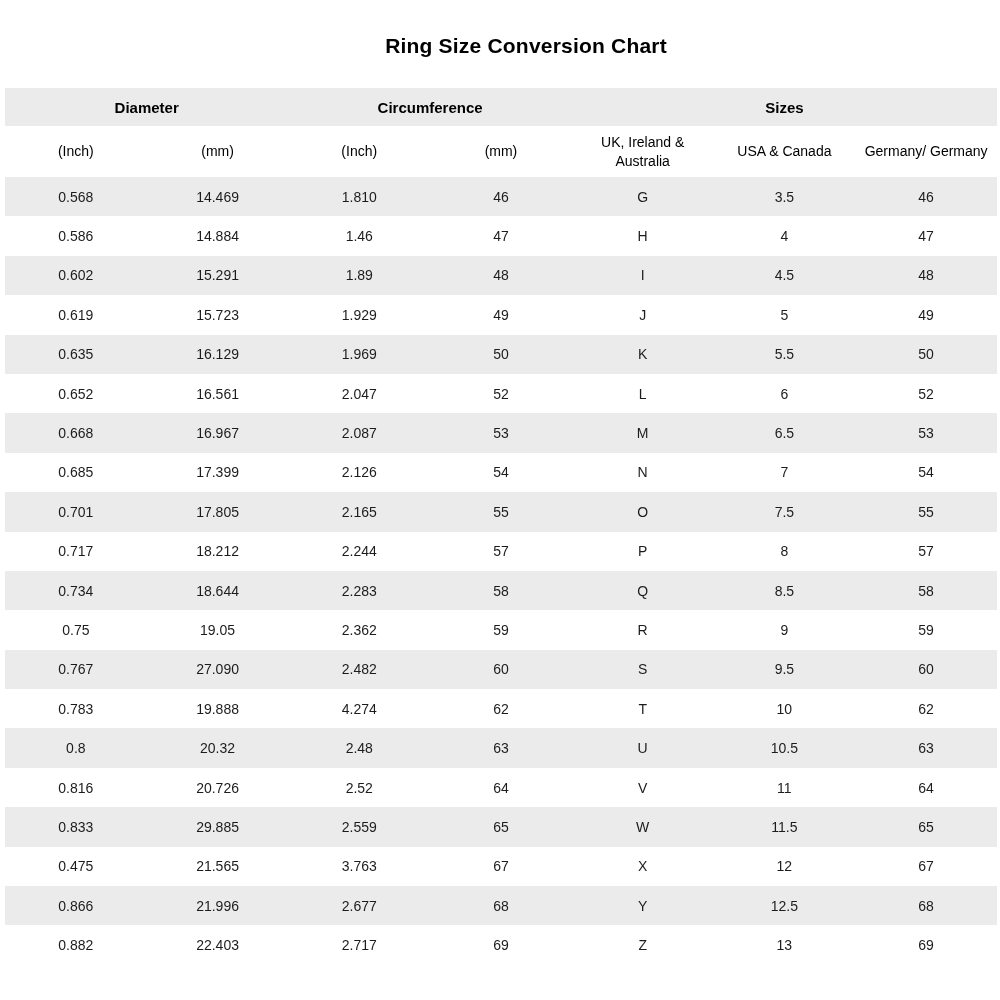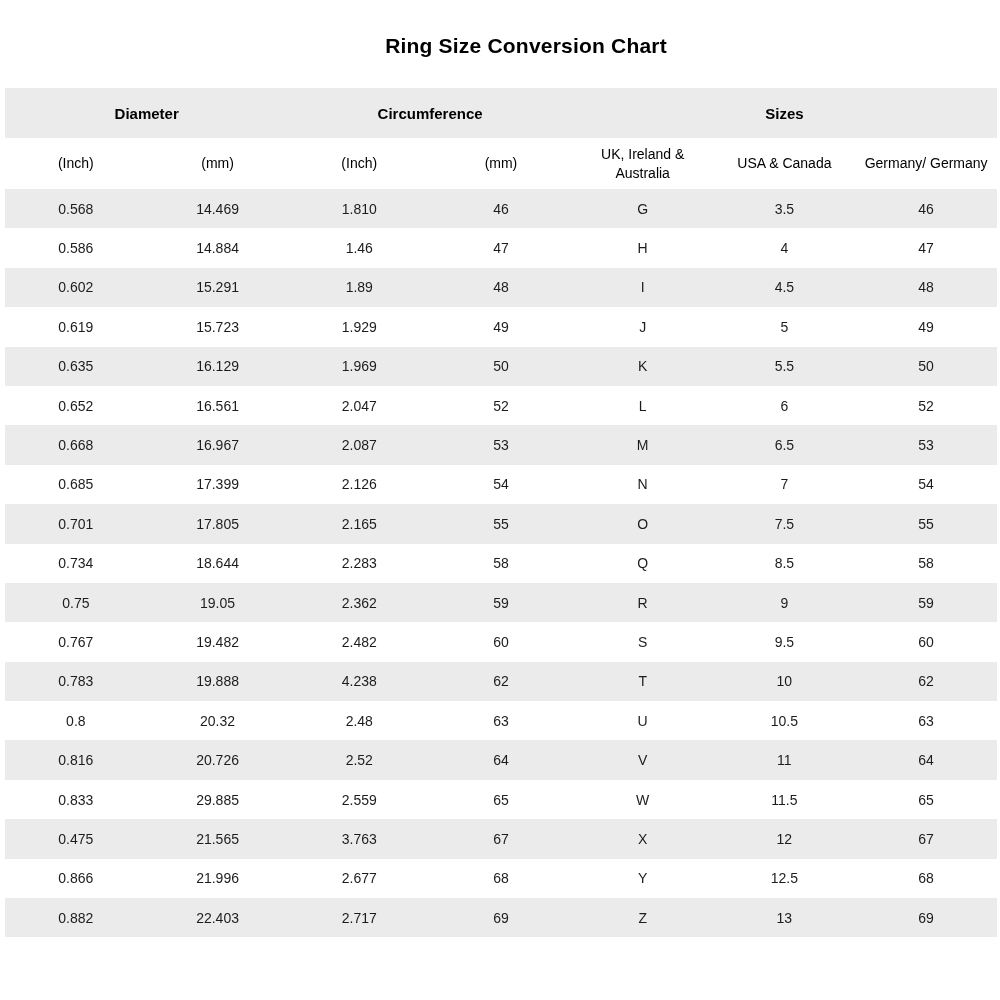--- a/index.html
+++ b/index.html
@@ -32,21 +32,21 @@
     border-collapse: collapse;
     table-layout: fixed;
   }
   .ring-chart th, .ring-chart td {
     text-align: center;
     vertical-align: middle;
     padding: 0 6px;
     overflow: hidden;
   }
   tr.group-row th {
-    height: 50px;
+    height: 38px;
     background: var(--stripe, #ebebeb);
     font-size: 15px;
     font-weight: 700;
     color: var(--heading, #000000);
   }
   tr.sub-row th {
     height: 51px;
     background: var(--bg, #ffffff);
     font-size: 14px;
     font-weight: 400;
@@ -160,50 +160,59 @@
       <tr>
         <td>0.701</td>
         <td>17.805</td>
         <td>2.165</td>
         <td>55</td>
         <td>O</td>
         <td>7.5</td>
         <td>55</td>
       </tr>
       <tr>
+        <td>0.717</td>
+        <td>18.212</td>
+        <td>2.244</td>
+        <td>57</td>
+        <td>P</td>
+        <td>8</td>
+        <td>57</td>
+      </tr>
+      <tr>
         <td>0.734</td>
         <td>18.644</td>
         <td>2.283</td>
         <td>58</td>
         <td>Q</td>
         <td>8.5</td>
         <td>58</td>
       </tr>
       <tr>
         <td>0.75</td>
         <td>19.05</td>
         <td>2.362</td>
         <td>59</td>
         <td>R</td>
         <td>9</td>
         <td>59</td>
       </tr>
       <tr>
         <td>0.767</td>
-        <td>19.482</td>
+        <td>27.090</td>
         <td>2.482</td>
         <td>60</td>
         <td>S</td>
         <td>9.5</td>
         <td>60</td>
       </tr>
       <tr>
         <td>0.783</td>
         <td>19.888</td>
-        <td>4.238</td>
+        <td>4.274</td>
         <td>62</td>
         <td>T</td>
         <td>10</td>
         <td>62</td>
       </tr>
       <tr>
         <td>0.8</td>
         <td>20.32</td>
         <td>2.48</td>
         <td>63</td>

